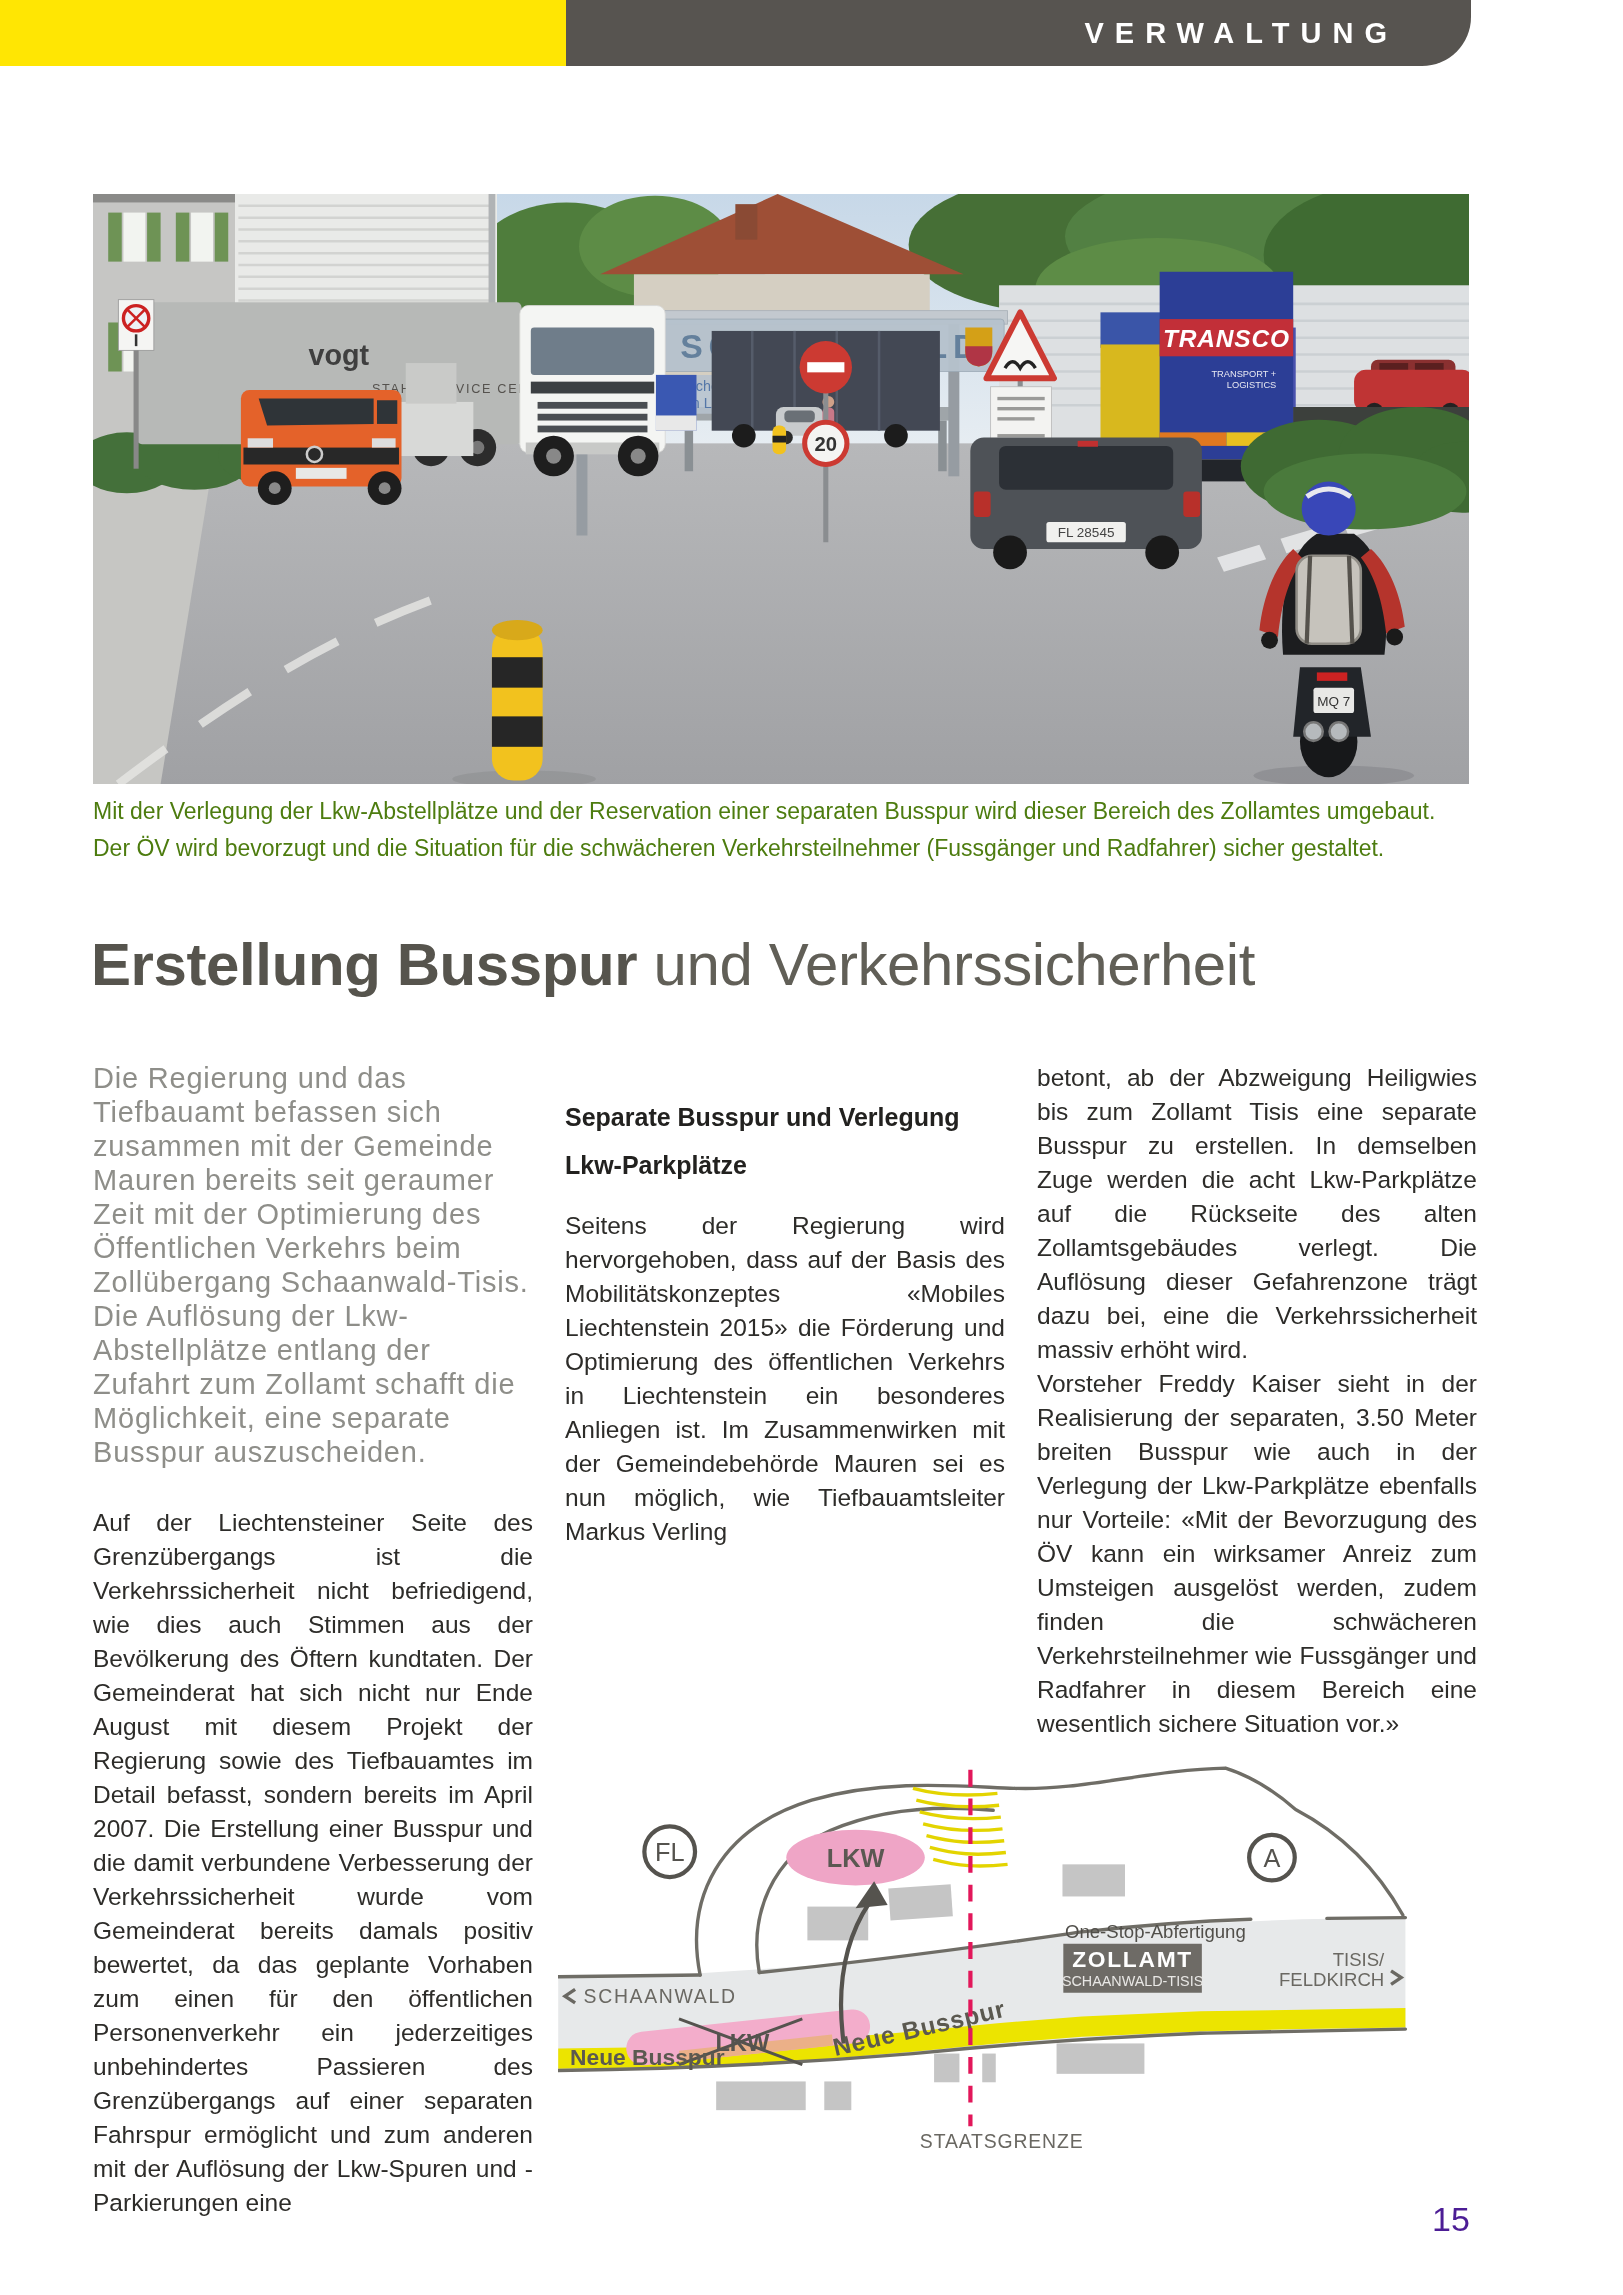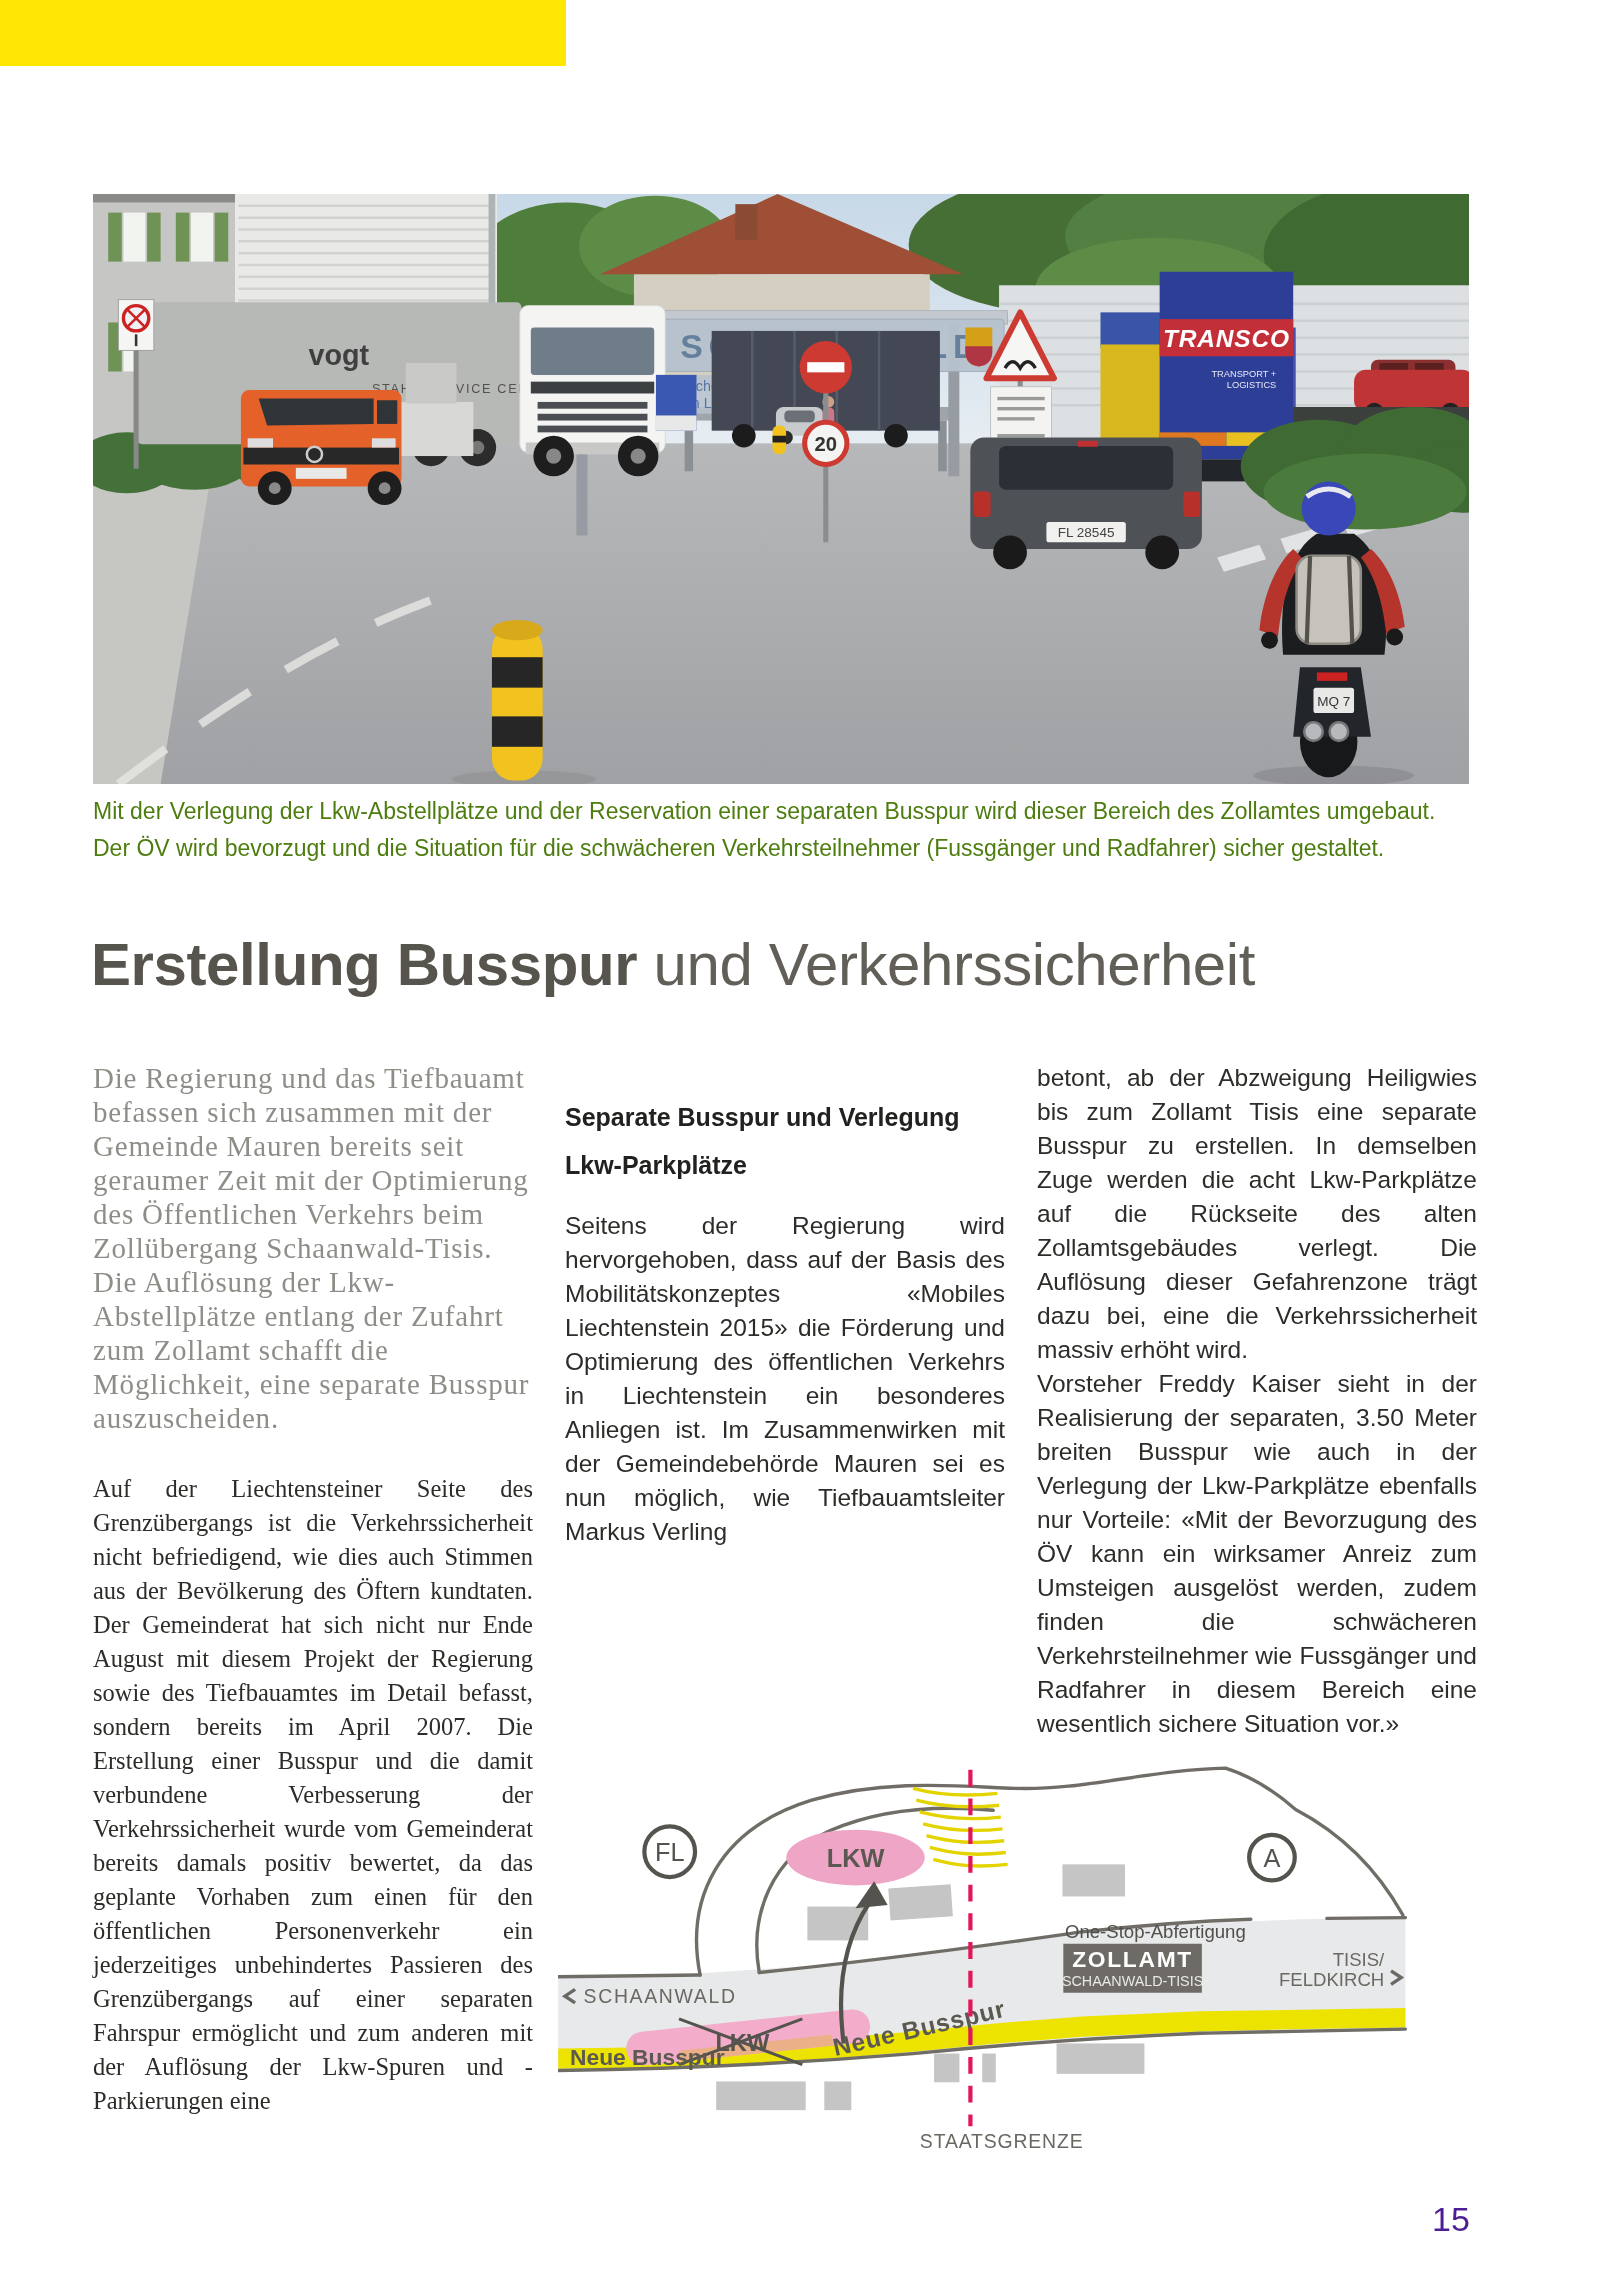--- a/index.html
+++ b/index.html
@@ -12,35 +12,38 @@
   .bar-gray span{color:#ffffff;font-size:29px;font-weight:bold;letter-spacing:11px;}
   .photo{position:absolute;left:93px;top:194px;width:1376px;height:590px;overflow:hidden;background:#cfd9e2;}
   .photo svg{display:block;width:100%;height:100%;}
   .caption{position:absolute;left:93px;top:793px;width:1380px;font-size:23px;line-height:37px;color:#4d7c0f;}
   .headline{position:absolute;left:91px;top:930px;width:1454px;font-size:60px;line-height:69px;
         color:#56544d;letter-spacing:-0.4px;white-space:nowrap;}
   .headline .strong{font-weight:bold;}
   .headline .light{font-weight:normal;color:#615f57;}
   .col{position:absolute;top:1061px;width:440px;color:#2d2c29;font-size:24.5px;line-height:34px;
         text-align:justify;hyphens:none;}
-  .col1{left:93px;font-family:Liberation Serif, serif;} .col2{left:565px;} .col3{left:1037px;}
+  .col1{left:93px;} .col2{left:565px;} .col3{left:1037px;}
   .lead{font-size:29px;line-height:34px;letter-spacing:0.8px;color:#8e8e89;text-align:left;margin:0 0 37px 0;}
   .para{margin:0;}
   .subhead{font-weight:bold;font-size:25px;line-height:48px;color:#22211f;text-align:left;margin:32px 0 20px 0;}
   .diagram{position:absolute;left:558px;top:1763px;width:938px;height:435px;}
   .diagram svg{display:block;width:100%;height:100%;}
   .pagenum{position:absolute;left:1432px;top:2200px;font-size:34px;color:#4c1d95;}
   svg text{font-family:"Liberation Sans",sans-serif;}
 </style>
 </head>
 <body>
 
 <div id="page">
 
   <div class="bar-yellow"></div>
+  <div class="bar-gray">
+    <span>VERWALTUNG</span>
+  </div>
 
   <div class="photo">
     <svg viewBox="0 0 1628 698" preserveAspectRatio="none">
       <defs>
         <linearGradient id="skyG" x1="0" y1="0" x2="0" y2="1">
           <stop offset="0" stop-color="#c7d8e8"></stop>
             <stop offset="1" stop-color="#edf1f4"></stop>
         </linearGradient>
         <linearGradient id="roadG" x1="0" y1="0" x2="0" y2="1">
           <stop offset="0" stop-color="#b7b8ba"></stop>

